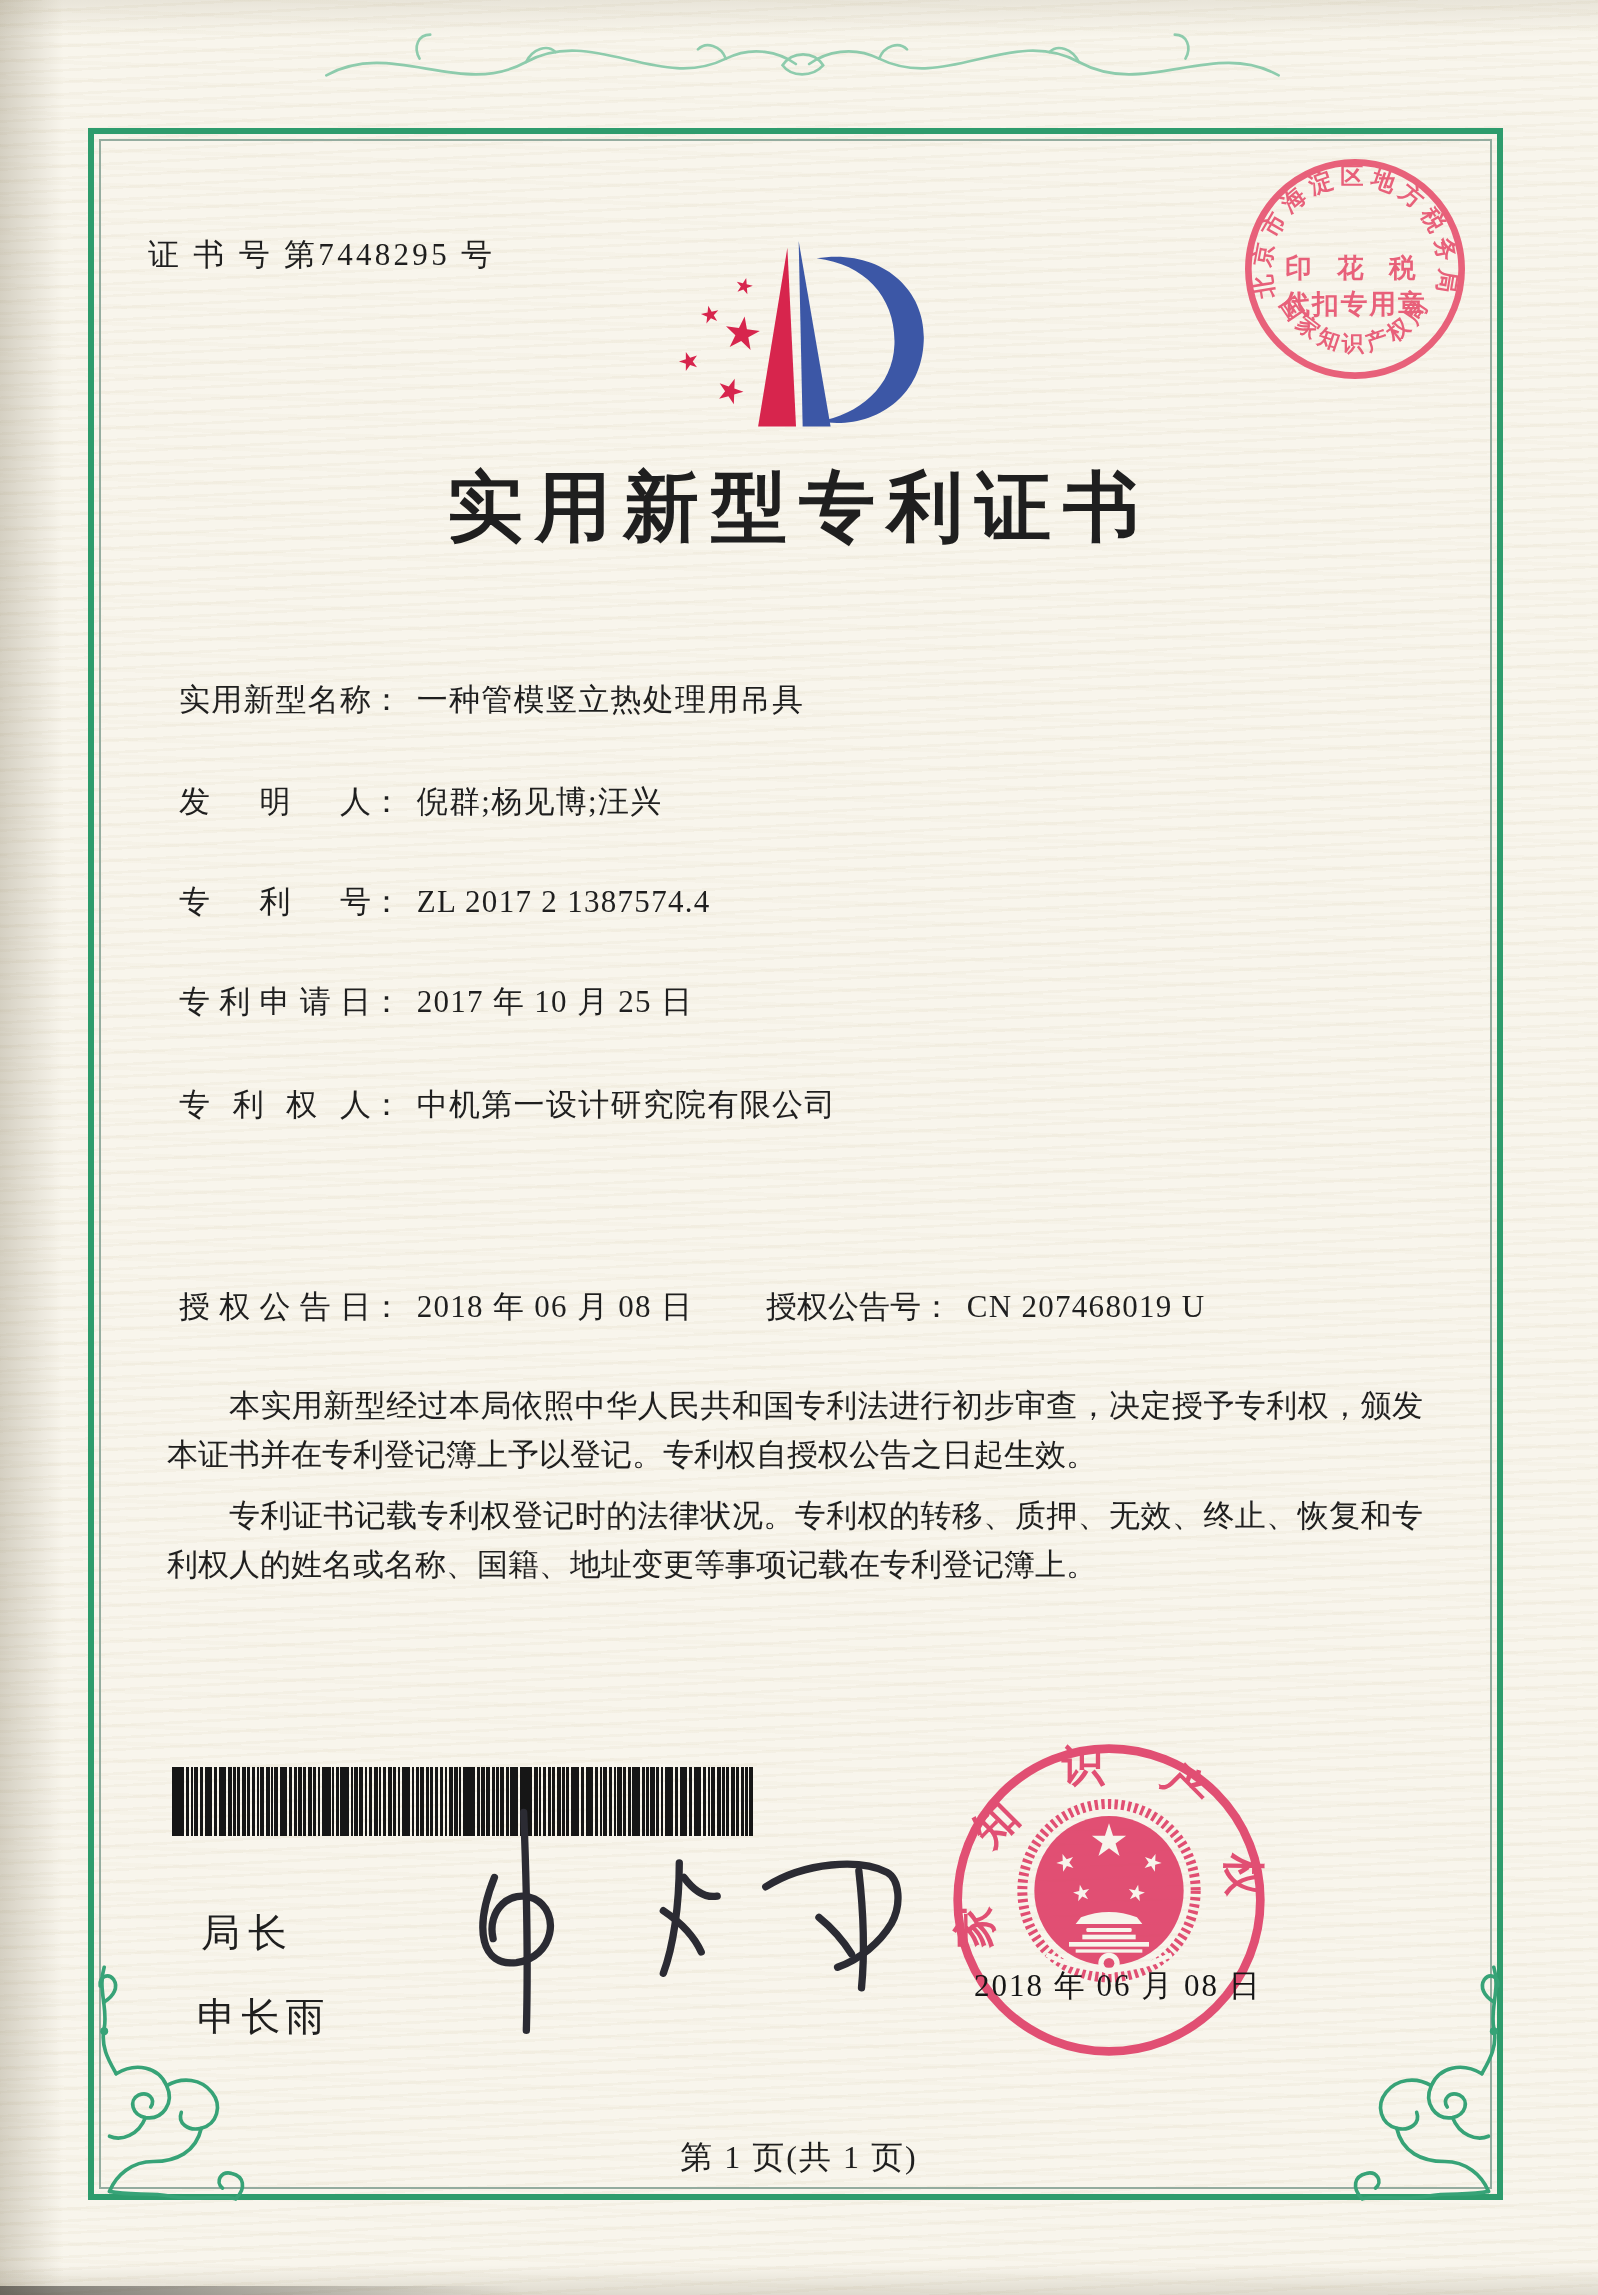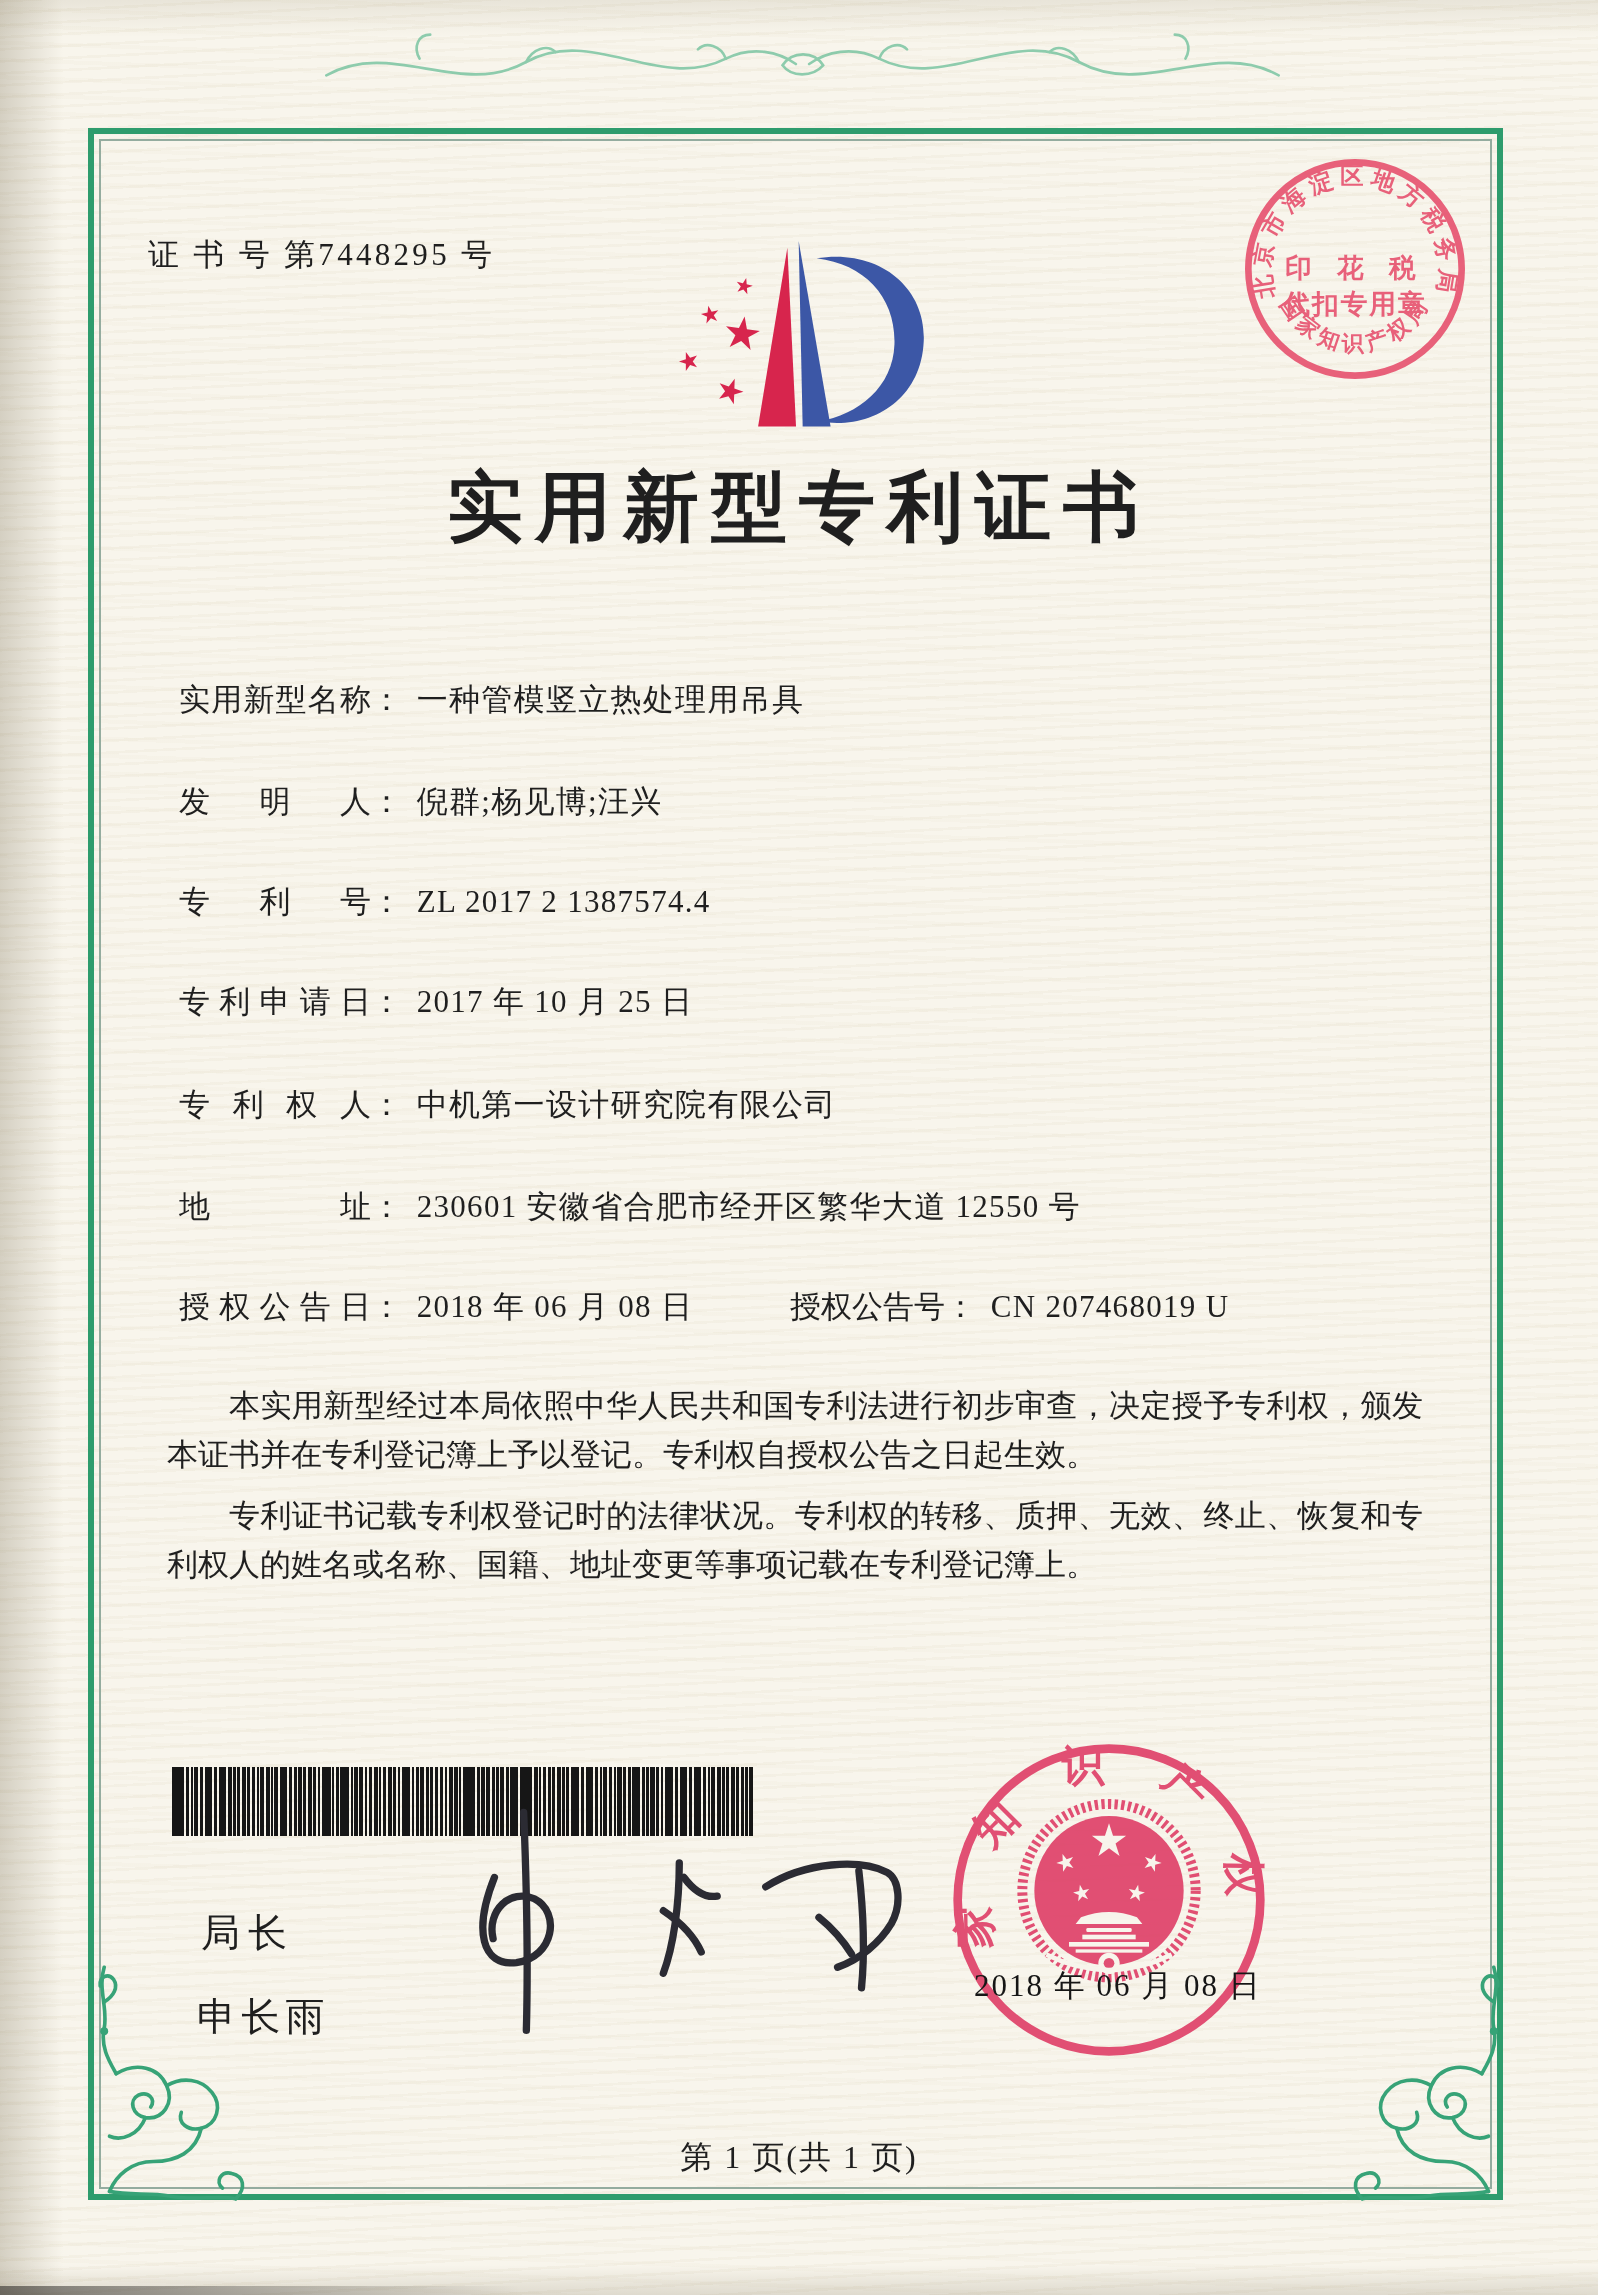--- a/index.html
+++ b/index.html
@@ -22,21 +22,21 @@
   .frame-inner{position:absolute;inset:5.3px;border:2px solid #94ac9f;}
   .cert-no{position:absolute;left:148px;top:234px;font-size:31px;letter-spacing:3.3px;text-align:center;}
   .title{position:absolute;left:0;right:0;top:457px;text-align:center;font-size:76px;
     font-weight:bold;letter-spacing:12px;}
   .frow{position:absolute;left:179px;font-size:31px;white-space:nowrap;}
   .flabel{display:inline-block;width:192px;text-align:justify;text-align-last:justify;
     -moz-text-align-last:justify;vertical-align:bottom;}
   .fcolon{display:inline-block;}
   .fvalue{display:inline-block;margin-left:14.7px;letter-spacing:1.3px;}
   .grant-no{position:absolute;left:766px;top:1286px;font-size:31px;white-space:nowrap;}
-  .grant-no .flabel{width:auto;text-align-last:auto;margin-left:24px;}
+  .grant-no .flabel{width:auto;text-align-last:auto;}
   .bodytext{position:absolute;left:155px;top:1370px;width:1280px;}
   .bodytext p{margin:12px;font-size:31px;line-height:1.58;text-align:justify;text-indent:2em;}
   .barcode{position:absolute;left:172px;top:1767px;width:582px;height:69px;
     background:
       repeating-linear-gradient(90deg,#161616 0 2.7px,rgba(0,0,0,0) 2.7px 4.7px),
       repeating-linear-gradient(90deg,#161616 0 1.3px,rgba(0,0,0,0) 1.3px 7.3px),
       repeating-linear-gradient(90deg,rgba(0,0,0,0) 0 3.3px,#161616 3.3px 6px,rgba(0,0,0,0) 6px 15.3px);}
   .sig-role{position:absolute;left:201px;top:1906px;font-size:39px;letter-spacing:8px;text-align:right;}
   .sig-name{position:absolute;left:197px;top:1990px;font-size:39px;letter-spacing:5.3px;}
   .seal-date{position:absolute;left:974px;top:1965px;font-size:31px;letter-spacing:2px;
@@ -151,23 +151,20 @@
   </div>
   <div class="frow" style="top:881px">
     <span class="flabel">专 利 号</span><span class="fcolon">：</span><span class="fvalue">ZL 2017 2 1387574.4</span>
   </div>
   <div class="frow" style="top:981px">
     <span class="flabel">专利申请日</span><span class="fcolon">：</span><span class="fvalue">2017 年 10 月 25 日</span>
   </div>
   <div class="frow" style="top:1084px">
     <span class="flabel">专 利 权 人</span><span class="fcolon">：</span><span class="fvalue">中机第一设计研究院有限公司</span>
   </div>
-  <div class="frow" style="top:1186px">
-    <span class="flabel">地 址</span><span class="fcolon">：</span><span class="fvalue">230601 安徽省合肥市经开区繁华大道 12550 号</span>
-  </div>
   <div class="frow" style="top:1286px">
     <span class="flabel">授权公告日</span><span class="fcolon">：</span><span class="fvalue">2018 年 06 月 08 日</span>
   </div>
   <div class="grant-no">
     <span class="flabel">授权公告号</span><span class="fcolon">：</span><span class="fvalue">CN 207468019 U</span>
   </div>
 
   <div class="bodytext">
     <p>本实用新型经过本局依照中华人民共和国专利法进行初步审查，决定授予专利权，颁发本证书并在专利登记簿上予以登记。专利权自授权公告之日起生效。</p>
     <p>专利证书记载专利权登记时的法律状况。专利权的转移、质押、无效、终止、恢复和专利权人的姓名或名称、国籍、地址变更等事项记载在专利登记簿上。</p>

